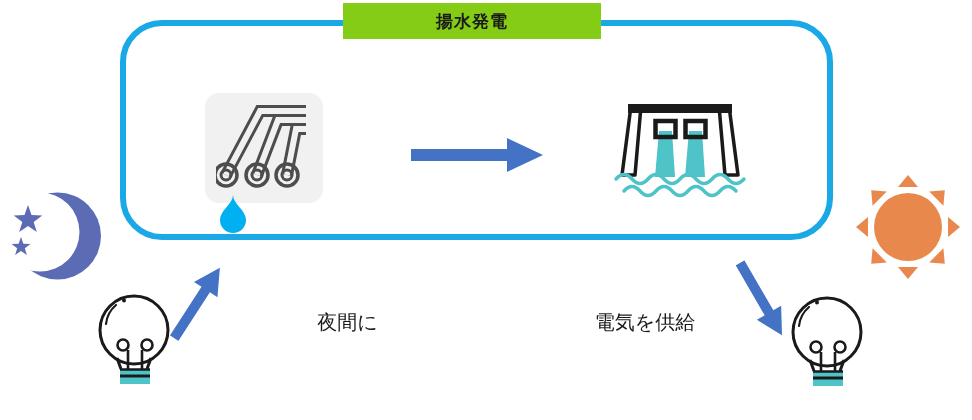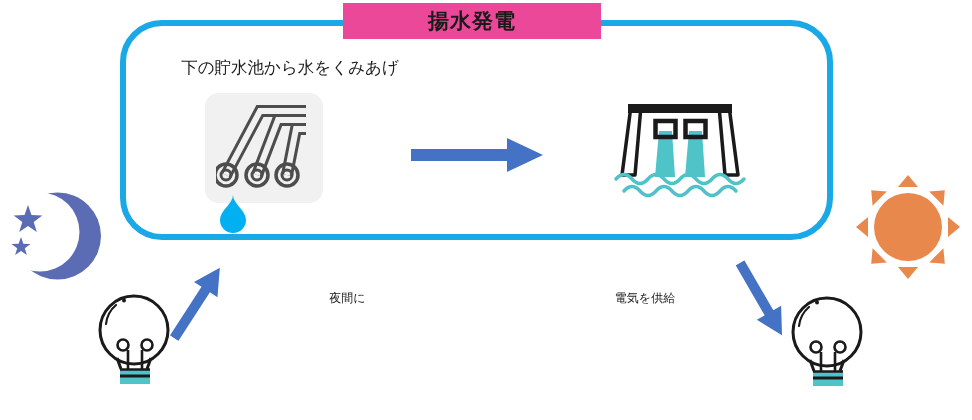--- a/index.html
+++ b/index.html
@@ -6,28 +6,28 @@
     --box-border:#1BA8E6; --arrow-blue:#4472C4; --drop-cyan:#00B0F0;
     --water-teal:#4EC3C8; --moon-blue:#5C6CB4; --sun-orange:#E9884D;
     --pipe-gray:#4D4D4D; --icon-bg-gray:#F1F1F1; --text-black:#1A1A1A;
   }
   html,body{margin:0;padding:0;background:#fff;}
   body{font-family:"Liberation Sans","DejaVu Sans",sans-serif;color:var(--text-black,#1a1a1a);}
   .stage{position:relative;width:972px;height:420px;background:#fff;overflow:hidden;}
   .abs{position:absolute;}
   .process-box{left:120px;top:20px;width:713px;height:220px;border:6px solid var(--box-border,#1BA8E6);
     border-radius:42px;box-sizing:border-box;background:#fff;}
-  .title-block{left:343px;top:3px;width:258px;height:36px;background:#ec4899;display:flex;
-    align-items:center;justify-content:center;font-size:21px;font-weight:bold;letter-spacing:1px;}
+  .title-block{left:343px;top:3px;width:258px;height:36px;background:#84cc16;display:flex;
+    align-items:center;justify-content:center;font-size:17px;font-weight:bold;letter-spacing:1px;}
   .caption{font-size:16.5px;text-align:center;white-space:nowrap;}
   .cap-left{left:145px;top:57px;width:290px;}
   .cap-right{left:537px;top:60px;width:290px;}
   .icon-square{left:205px;top:93px;width:118px;height:110px;background:var(--icon-bg-gray,#F1F1F1);
     border-radius:14px;display:flex;align-items:center;justify-content:center;}
-  .note{font-size:12px;line-height:23px;text-align:center;}
+  .note{font-size:20px;line-height:23px;text-align:center;margin-top:24px;}
   .note-left{left:195px;top:287px;width:305px;}
   .note-right{left:495px;top:287px;width:300px;}
   .arrow-fill{fill:var(--arrow-blue,#4472C4);}
   .teal-fill{fill:var(--water-teal,#4EC3C8);}
   .teal-stroke{stroke:var(--water-teal,#4EC3C8);}
   .dark{stroke:#1a1a1a;}
   .pipe{stroke:var(--pipe-gray,#4D4D4D);fill:none;}
   .pipe-hole{stroke:var(--icon-bg-gray,#F1F1F1);fill:none;}
   .arrow-up{left:155px;top:288px;transform:rotate(-57deg);}
   .arrow-down{left:719px;top:284px;transform:rotate(60deg);}
@@ -35,21 +35,20 @@
 </style>
 </head>
 <body>
 
 <div class="stage">
 
   <div class="abs process-box"></div>
 
   <div class="abs title-block">揚水発電</div>
 
-  <div class="abs caption cap-left">下の貯水池から水をくみあげ</div>
 
   <div class="abs icon-square">
     <span>
       <svg width="96" height="94" viewBox="0 0 96 94">
         <path class="pipe" stroke-width="12" d="M10,74 L44,10 L90,10"></path>
         <path class="pipe-hole" stroke-width="6" d="M10,74 L44,10 L90,10"></path>
         <path class="pipe" stroke-width="12" d="M41,74 L62,19 L90,19"></path>
         <path class="pipe-hole" stroke-width="6" d="M41,74 L62,19 L90,19"></path>
         <path class="pipe" stroke-width="12" d="M71,74 L80,28 L90,28"></path>
         <path class="pipe-hole" stroke-width="6" d="M71,74 L80,28 L90,28"></path>

